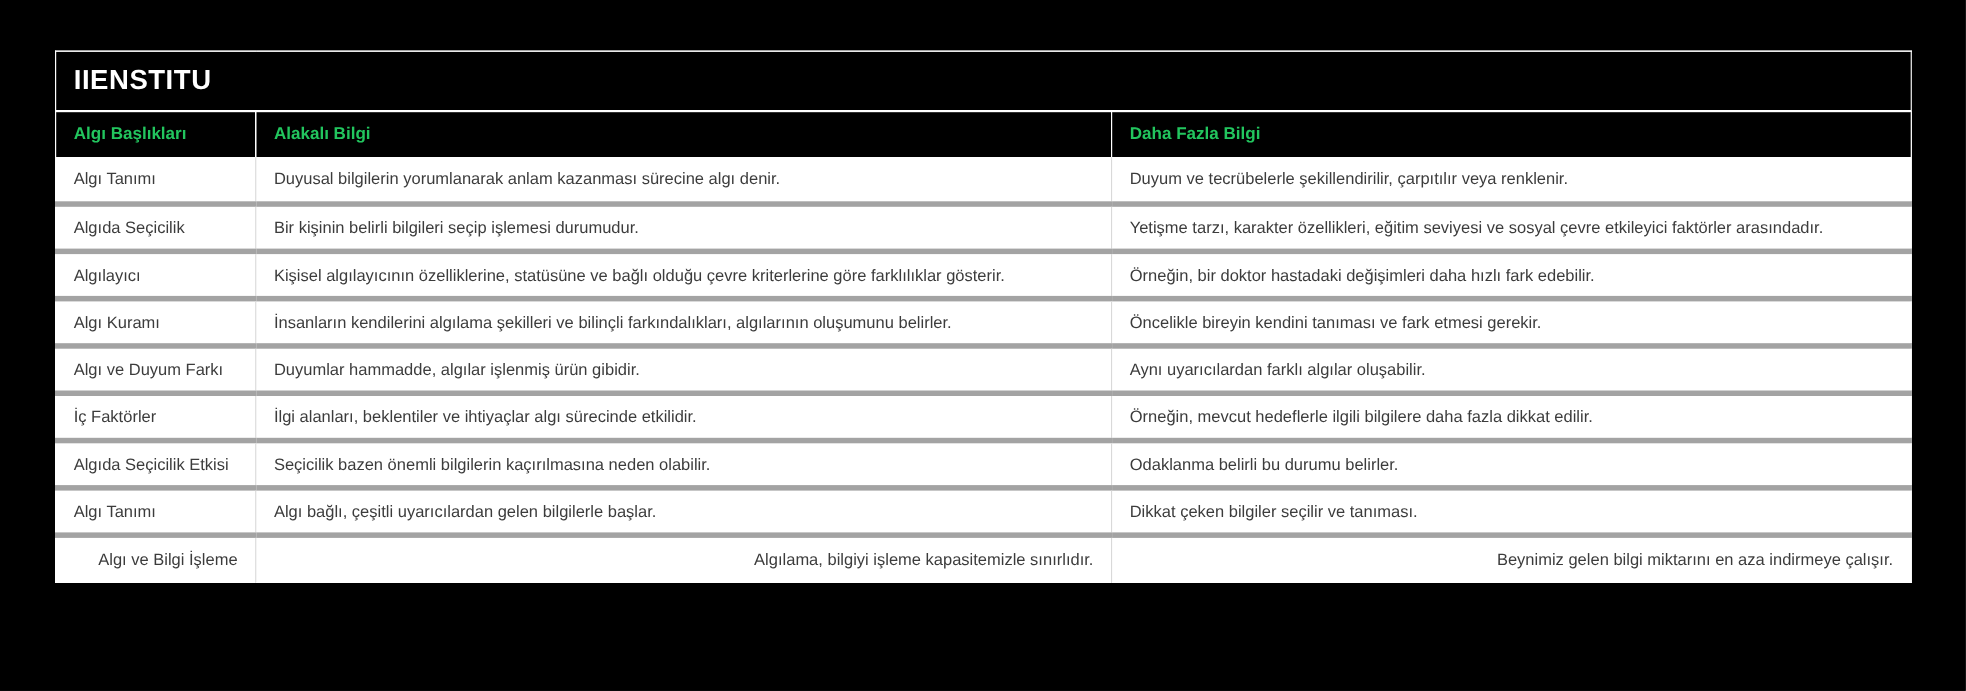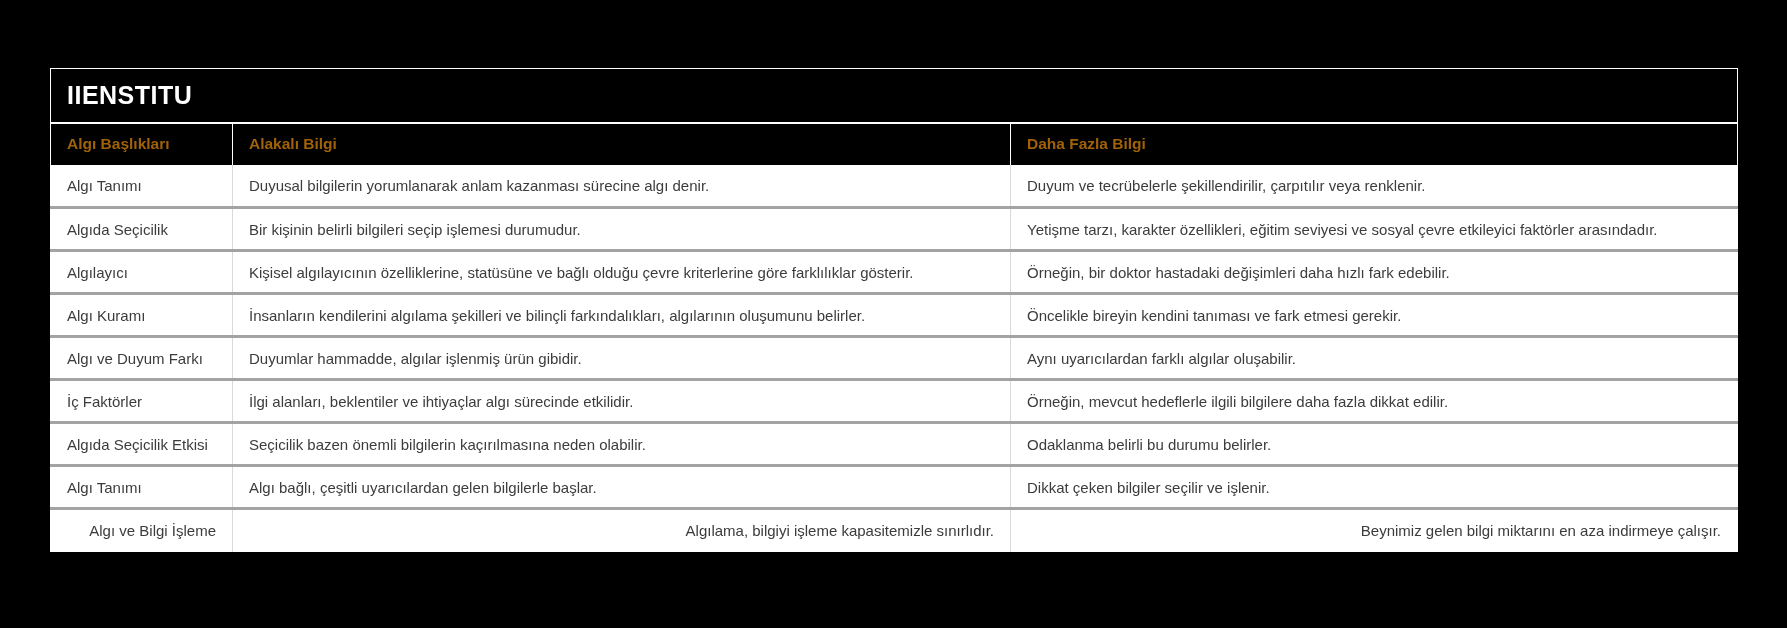--- a/index.html
+++ b/index.html
@@ -13,61 +13,60 @@
   .card {
     position: absolute;
     left: 50px; top: 46px;
   }
   table.data-table {
     border-collapse: collapse;
     table-layout: fixed;
     width: 1687px;
     background: #ffffff;
     border: 1px solid #ffffff;
-    margin-top: 22px;
   }
   col.c1 { width: 182px; }
   col.c2 { width: 778px; }
   col.c3 { width: 727px; }
 
   tr.title-row th {
     background: #000000;
     color: #ffffff;
     text-align: left;
     vertical-align: middle;
     font-size: 25px;
     font-weight: 700;
     letter-spacing: 0.5px;
     height: 54px;
     padding: 0 16px;
     border-bottom: 2px solid #ffffff;
   }
   tr.header-row th {
     background: #000000;
-    color: #a16207;
+    color: #22c55e;
     text-align: left;
     vertical-align: middle;
     font-size: 15.5px;
     font-weight: 700;
     height: 42px;
     padding: 0 16px;
     border-right: 1px solid #ffffff;
     white-space: nowrap;
     overflow: hidden;
   }
   tr.header-row th:last-child { border-right: none; }
 
   tbody td {
     background: #ffffff;
     color: #3c3c3c;
     font-size: 15px;
     height: 43px;
     vertical-align: middle;
     padding: 0 16px;
-    border-bottom: 3px solid #a3a3a3;
+    border-bottom: 5px solid #a3a3a3;
     border-right: 1px solid #d9d9d9;
     white-space: nowrap;
     overflow: hidden;
   }
   tbody td:last-child { border-right: none; }
   tbody tr:last-child td { border-bottom: none; text-align: right; }
 </style>
 </head>
 <body>
 
@@ -121,21 +120,21 @@
           <td>Örneğin, mevcut hedeflerle ilgili bilgilere daha fazla dikkat edilir.</td>
         </tr>
         <tr>
           <td>Algıda Seçicilik Etkisi</td>
           <td>Seçicilik bazen önemli bilgilerin kaçırılmasına neden olabilir.</td>
           <td>Odaklanma belirli bu durumu belirler.</td>
         </tr>
         <tr>
           <td>Algı Tanımı</td>
           <td>Algı bağlı, çeşitli uyarıcılardan gelen bilgilerle başlar.</td>
-          <td>Dikkat çeken bilgiler seçilir ve işlenir.</td>
+          <td>Dikkat çeken bilgiler seçilir ve tanıması.</td>
         </tr>
         <tr>
           <td>Algı ve Bilgi İşleme</td>
           <td>Algılama, bilgiyi işleme kapasitemizle sınırlıdır.</td>
           <td>Beynimiz gelen bilgi miktarını en aza indirmeye çalışır.</td>
         </tr>
       </tbody>
   </table>
 </div>
 

